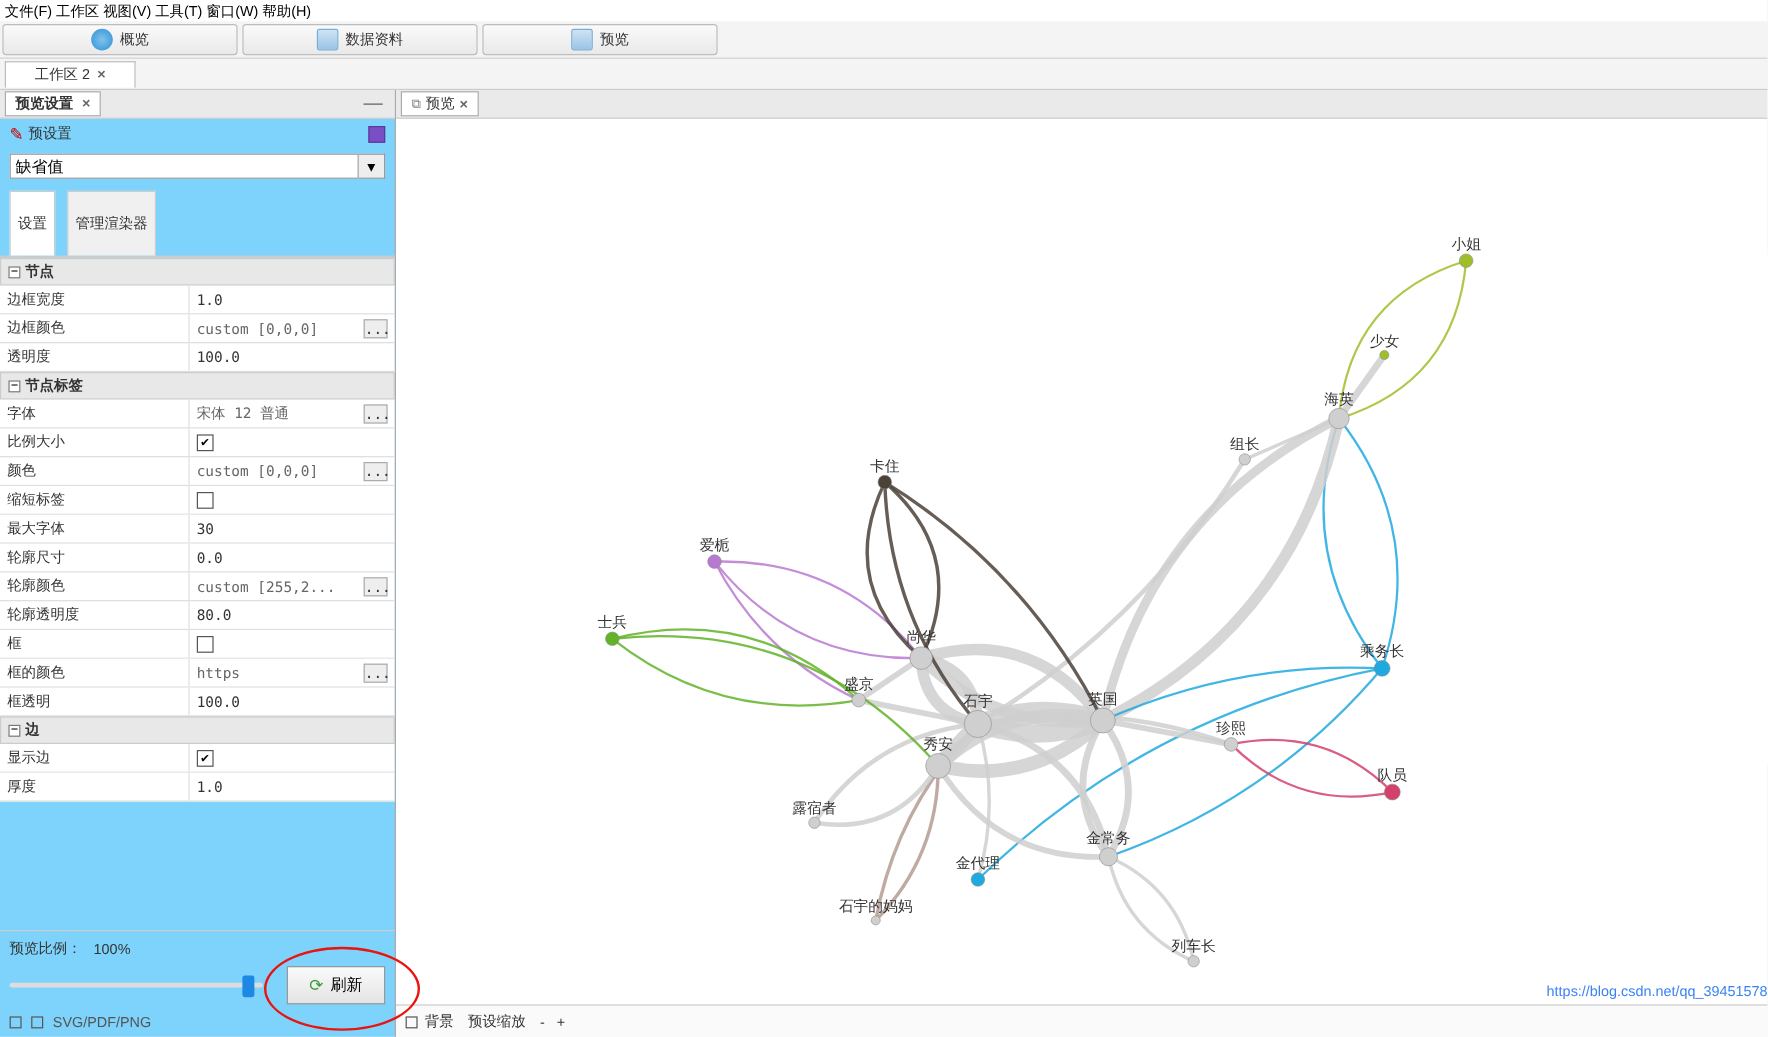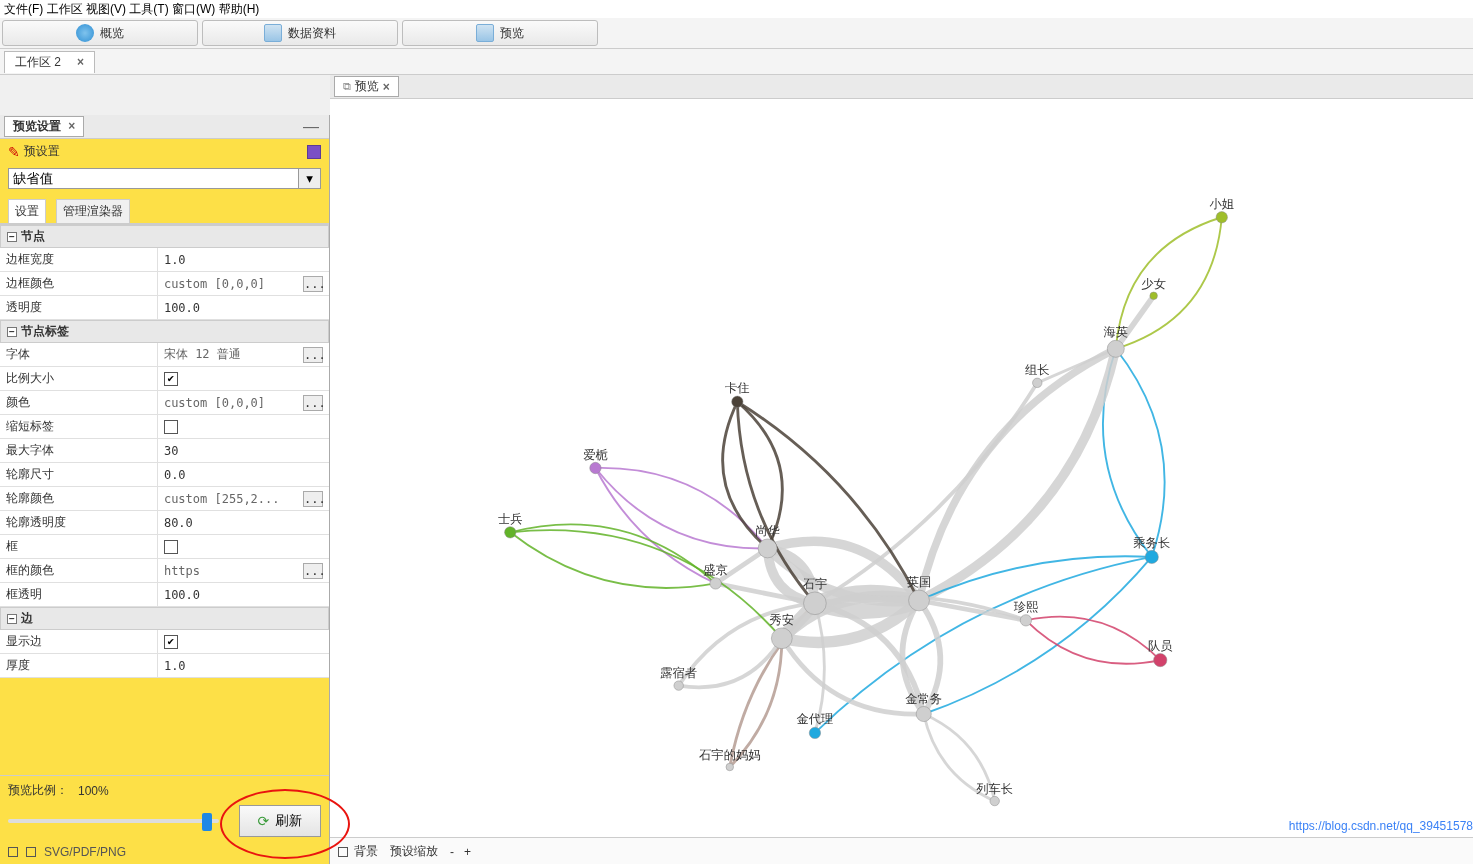--- a/index.html
+++ b/index.html
@@ -2,37 +2,37 @@
 <html><head>
 <meta charset="utf-8">
 <style>
   * { box-sizing: border-box; margin: 0; padding: 0; }
   body { font-family: "Microsoft YaHei", Arial, sans-serif; font-size: 12px; background: #f0f0f0; color: #333; width: 1473px; height: 864px; overflow: hidden; }
   .menubar { height: 18px; background: #fff; padding: 0 4px; color: #000; font-size: 12px; display:flex; align-items:center; }
   .toolbar { display: flex; background: #f4f4f4; border-bottom: 1px solid #ccc; }
   .toolbar-tab { display: flex; align-items: center; justify-content: center; width: 196px; height: 26px; border: 1px solid #bdbdbd; border-radius: 3px; margin: 2px; background: linear-gradient(#fafafa,#e9e9e9); cursor: pointer; gap:6px; }
   .toolbar-tab .tb-icon { width:18px; height:18px; border-radius:2px; display:flex; align-items:center; justify-content:center; }
   .ws-tabbar { display:flex; align-items:center; background:#f4f4f4; border-bottom:1px solid #ccc; padding-left:4px; height:26px; }
-  .ws-tab { background:#fff; border:1px solid #bbb; border-bottom:none; padding:2px 10px; font-size:12px; display:flex; align-items:center; gap:16px; }
+  .ws-tab { background:#fff; border:1px solid #bbb; border-bottom:none; padding:2px 24px; font-size:12px; display:flex; align-items:center; gap:6px; }
   .close-x { color:#666; font-weight:bold; cursor:pointer; }
   .main { display:flex; height: calc(100% - 18px - 30px - 26px); }
   
-  .left { width:330px; border-right:1px solid #aaa; background:#fde047; display:flex; flex-direction:column;margin-top:40px; }
+  .left { width:330px; border-right:1px solid #aaa; background:#7dd3fc; display:flex; flex-direction:column; }
   .panel-tabrow { display:flex; align-items:center; background:#eaeaea; border-bottom:1px solid #ccc; height:24px; padding:0 4px; justify-content:space-between; }
   .panel-tab { background:#fff; border:1px solid #aaa; padding:1px 8px; font-weight:bold; }
   .panel-min { color:#666; cursor:pointer; font-size:16px; padding:0 6px; }
   .preset-row { display:flex; align-items:center; justify-content:space-between; padding:4px 8px; }
   .preset-row .label { display:flex; align-items:center; gap:4px; }
   .save-icon { width:14px; height:14px; background:#7a4fc5; border:1px solid #5b3a96; }
   .pencil { color:#c00; font-size:14px; }
   .dropdown { margin:4px 8px; display:flex; }
   .dropdown input { flex:1; border:1px solid #999; padding:2px 4px; background:#fff; }
   .dropdown button { width:22px; border:1px solid #999; border-left:none; background:#eee; cursor:pointer; }
   .subtabs { display:flex; padding:6px 8px 0 8px; gap:10px; border-bottom:1px solid #ccc; }
-  .subtab { padding:3px 6px; background:#fff; border:1px solid #ccc; border-bottom:none; cursor:pointer; }
+  .subtab { padding:18px 6px; background:#fff; border:1px solid #ccc; border-bottom:none; cursor:pointer; }
   .props { flex:1; overflow-y:auto; border-top:1px solid #ccc; position:relative; }
   .props::-webkit-scrollbar{width:14px;} .props::-webkit-scrollbar-thumb{background:#c0c0c0;} .props::-webkit-scrollbar-track{background:#eee;}
   .section { background:#e8e8e8; border:1px solid #ccc; padding:2px 6px; font-weight:bold; display:flex; align-items:center; gap:4px; }
   .toggle { display:inline-block; width:10px; height:10px; border:1px solid #777; text-align:center; line-height:8px; font-size:10px; background:#fff; }
   .prop-row { display:flex; border-bottom:1px solid #e0e0e0; background:#fff; }
   .prop-row .pk { width:48%; padding:3px 6px; border-right:1px solid #e0e0e0; }
   .prop-row .pv { width:52%; padding:3px 6px; font-family: monospace; display:flex; align-items:center; justify-content:space-between; }
   .prop-row .cb { width:14px; height:14px; border:1px solid #555; display:inline-flex; align-items:center; justify-content:center; font-size:11px; }
   .prop-row .cb.checked::after{content:"✔"; color:#000;}
   .ellips-btn { width:20px; border:1px solid #aaa; background:#eee; text-align:center; cursor:pointer; }

